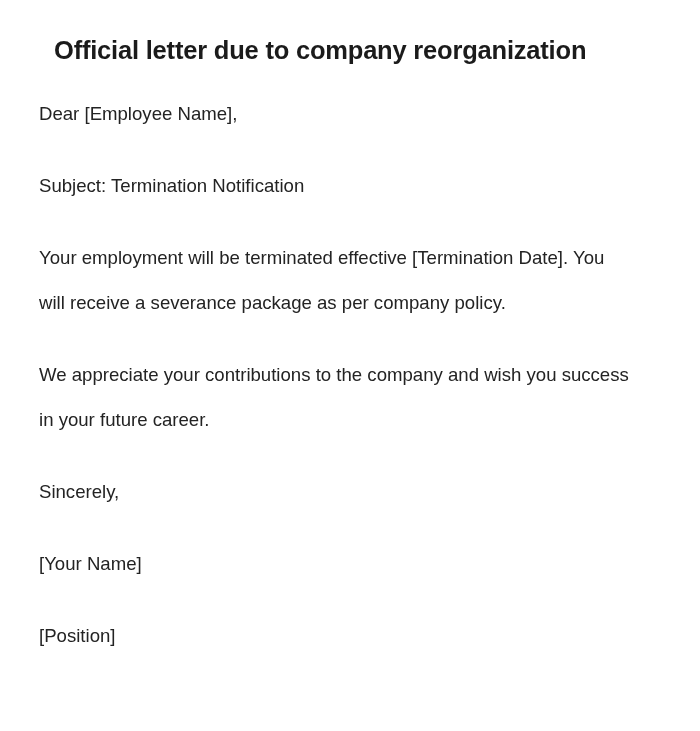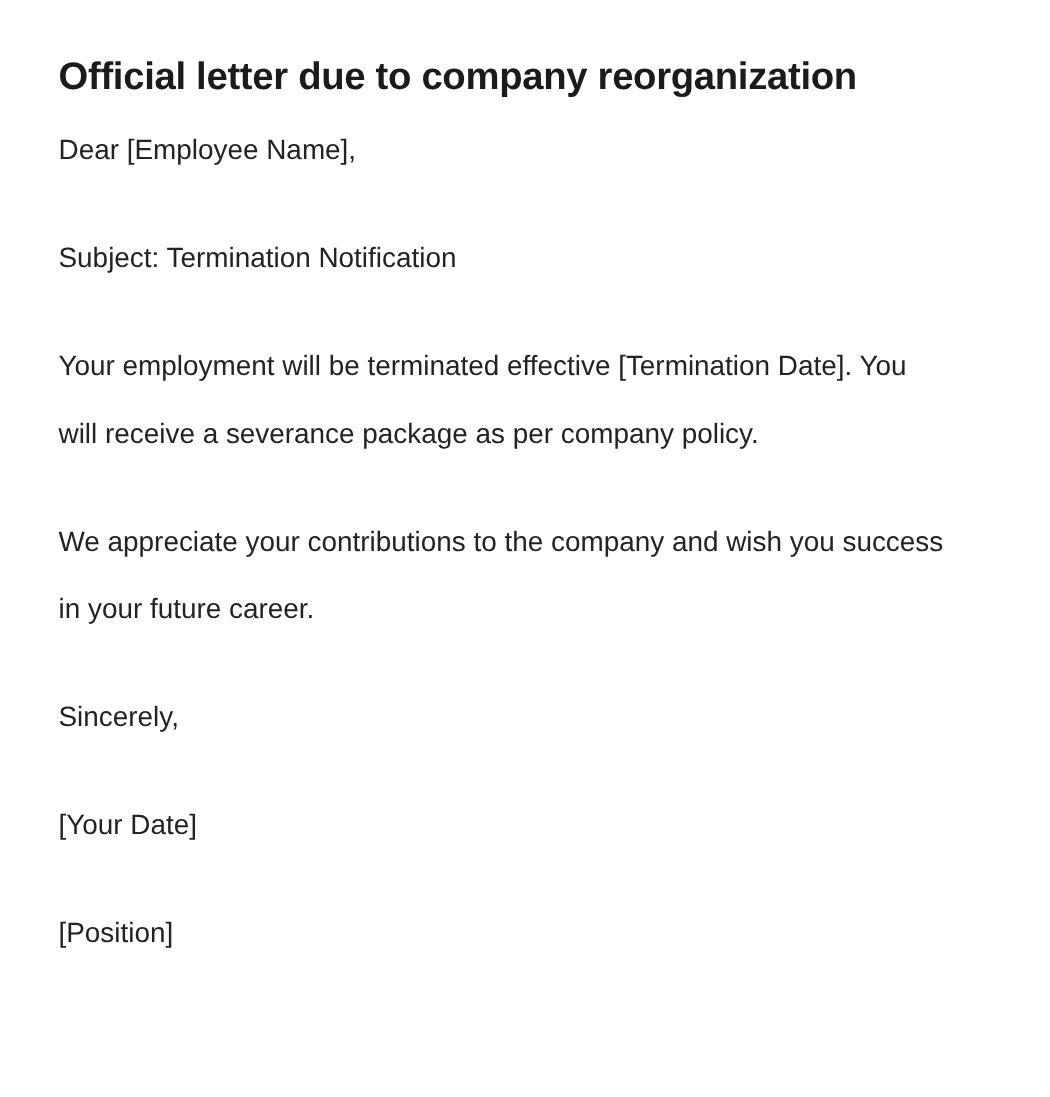--- a/index.html
+++ b/index.html
@@ -17,22 +17,22 @@
 
   .page {
     box-sizing: border-box;
     width: 700px;
     height: 731px;
     background: #ffffff;
     padding: 0 70px 0 39px;
   }
 
   .doc-title {
-    margin: 0;
-    padding-top: 36px;
+    margin: 15px;
+    padding-top: 20px;
     font-size: 25.5px;
     font-weight: 700;
     line-height: 1.25;
     letter-spacing: -0.2px;
     color: #1b1b1b;
   }
 
   .doc-body {
     margin: 0;
     padding-top: 9px;
@@ -58,18 +58,18 @@
 <div class="page">
 
   <h1 class="doc-title">Official letter due to company reorganization</h1>
 
   <div class="doc-body">
     <p class="doc-para">Dear [Employee Name],</p>
     <p class="doc-para">Subject: Termination Notification</p>
     <p class="doc-para">Your employment will be terminated effective [Termination Date]. You will receive a severance package as per company policy.</p>
     <p class="doc-para">We appreciate your contributions to the company and wish you success in your future career.</p>
     <p class="doc-para">Sincerely,</p>
-    <p class="doc-para">[Your Date]</p>
+    <p class="doc-para">[Your Name]</p>
     <p class="doc-para">[Position]</p>
 
   </div>
 
 </div>
 
 </body></html>

